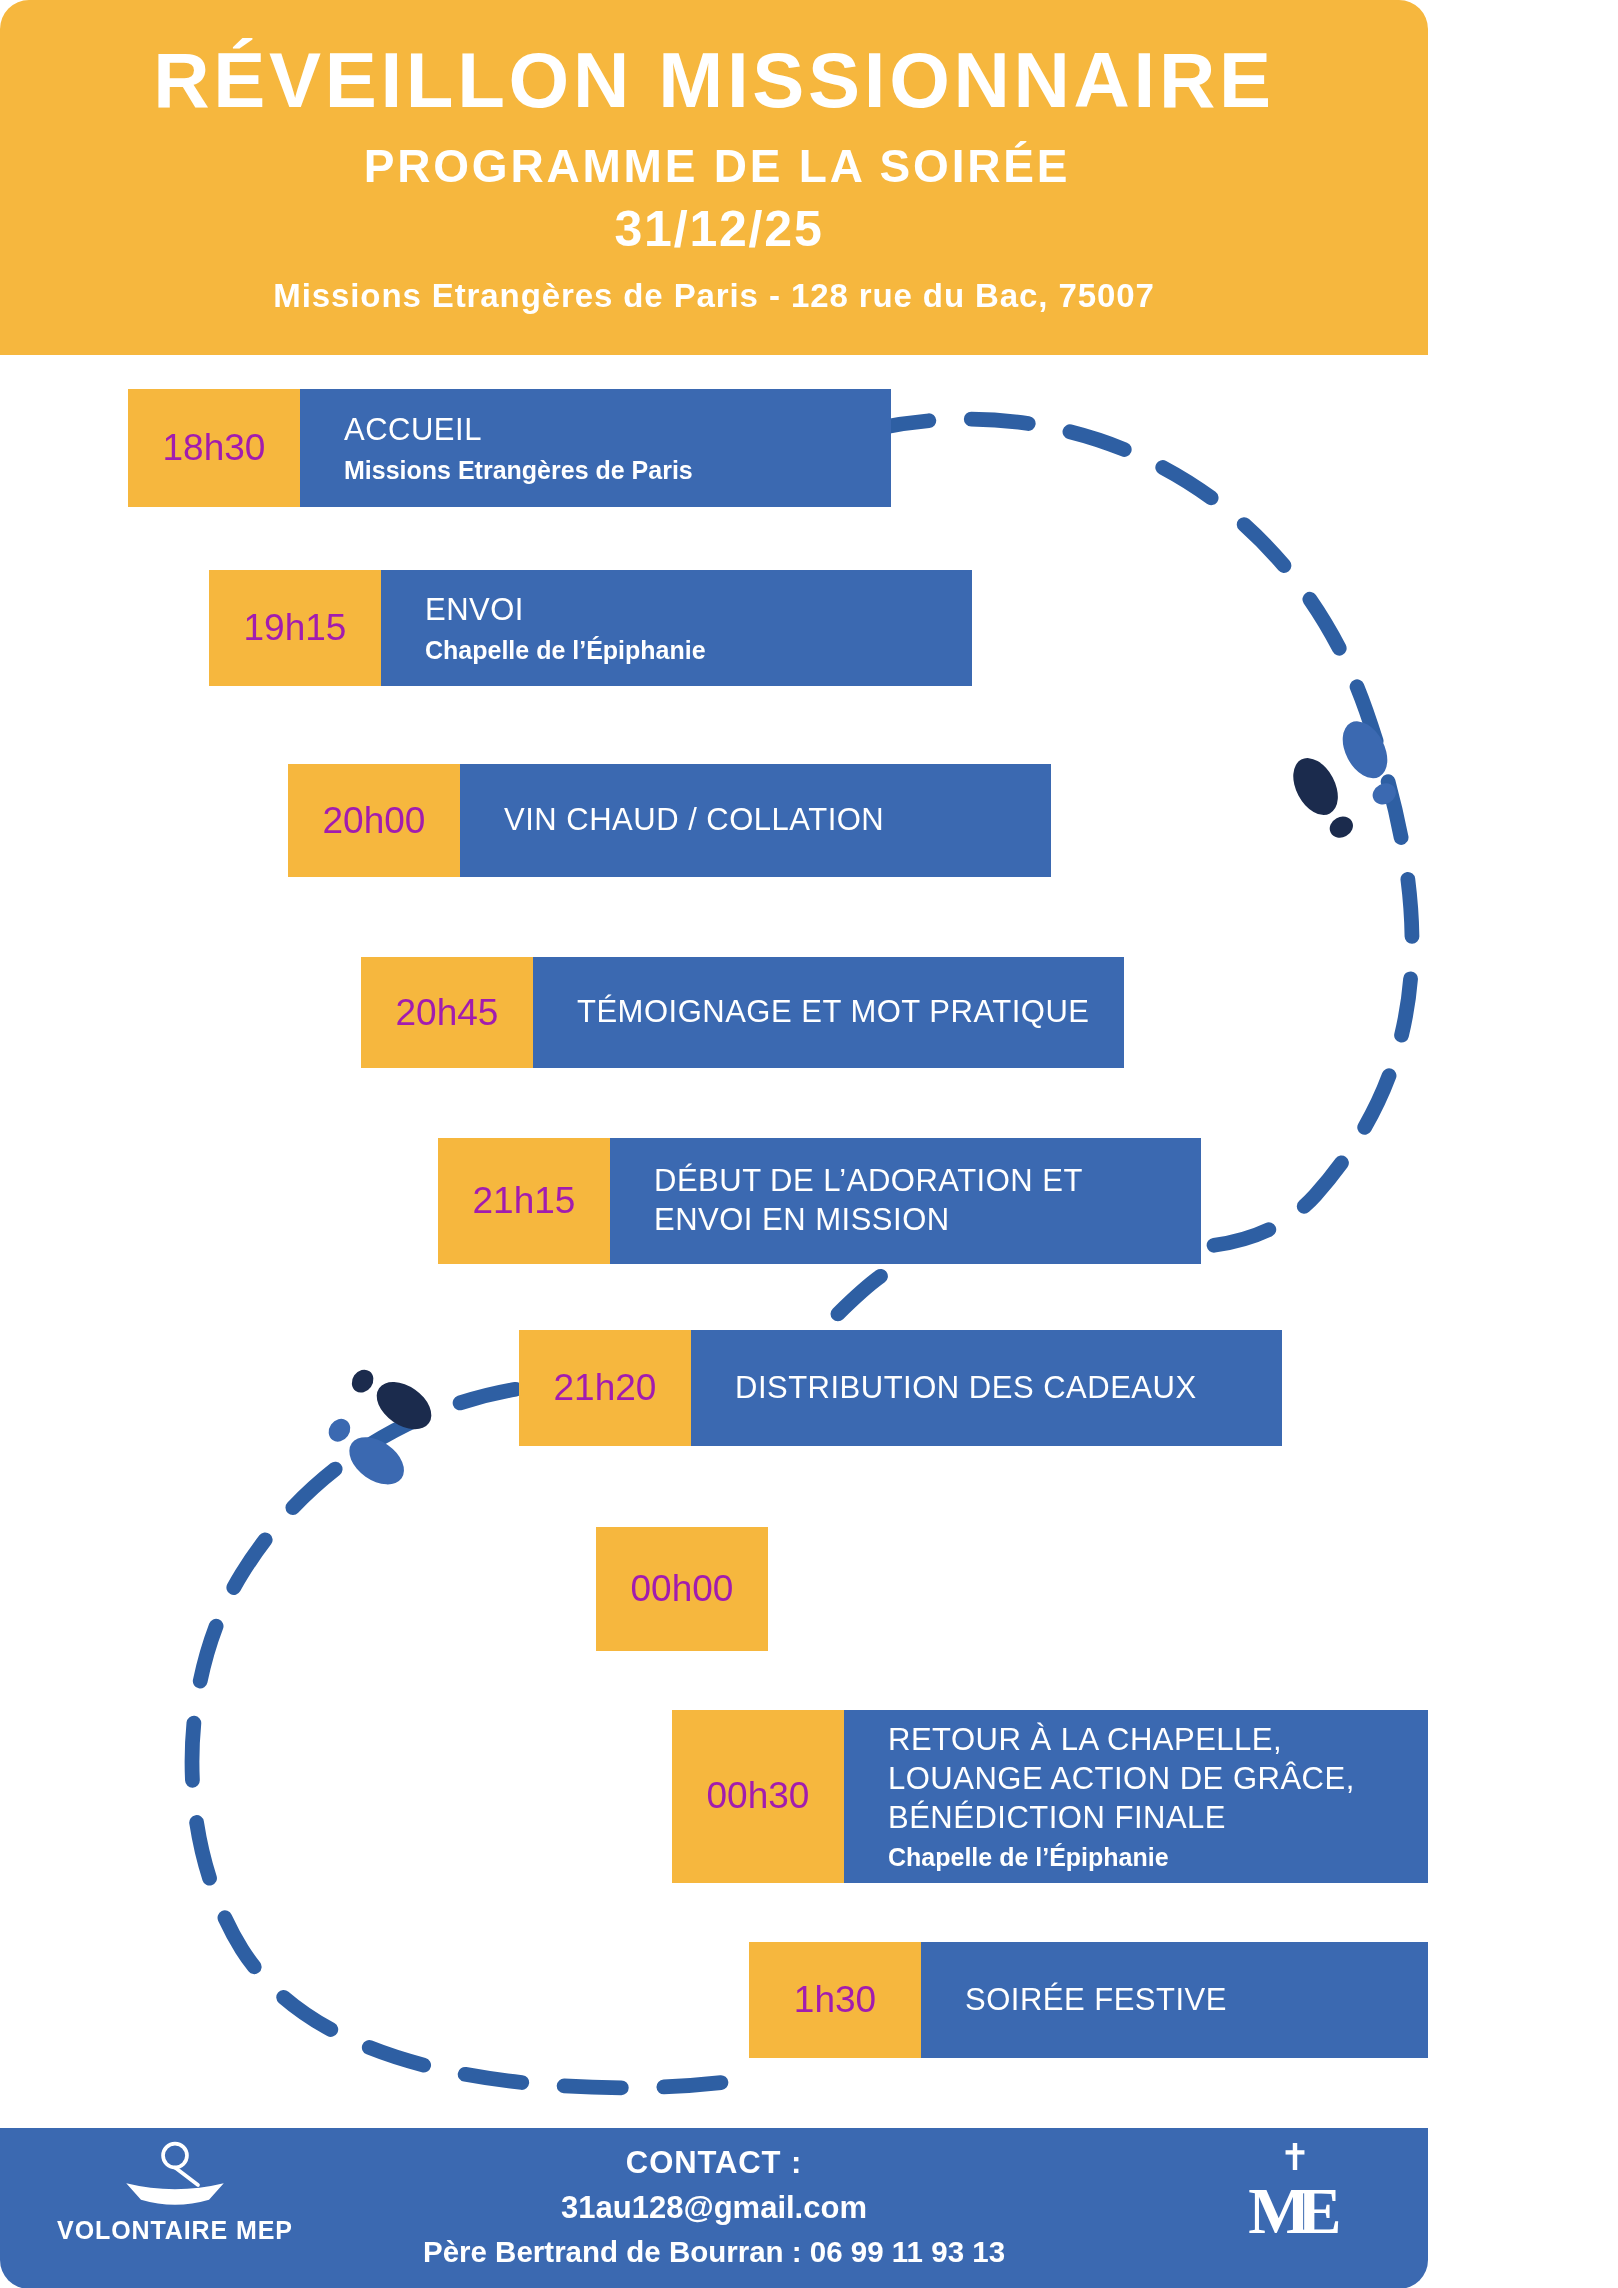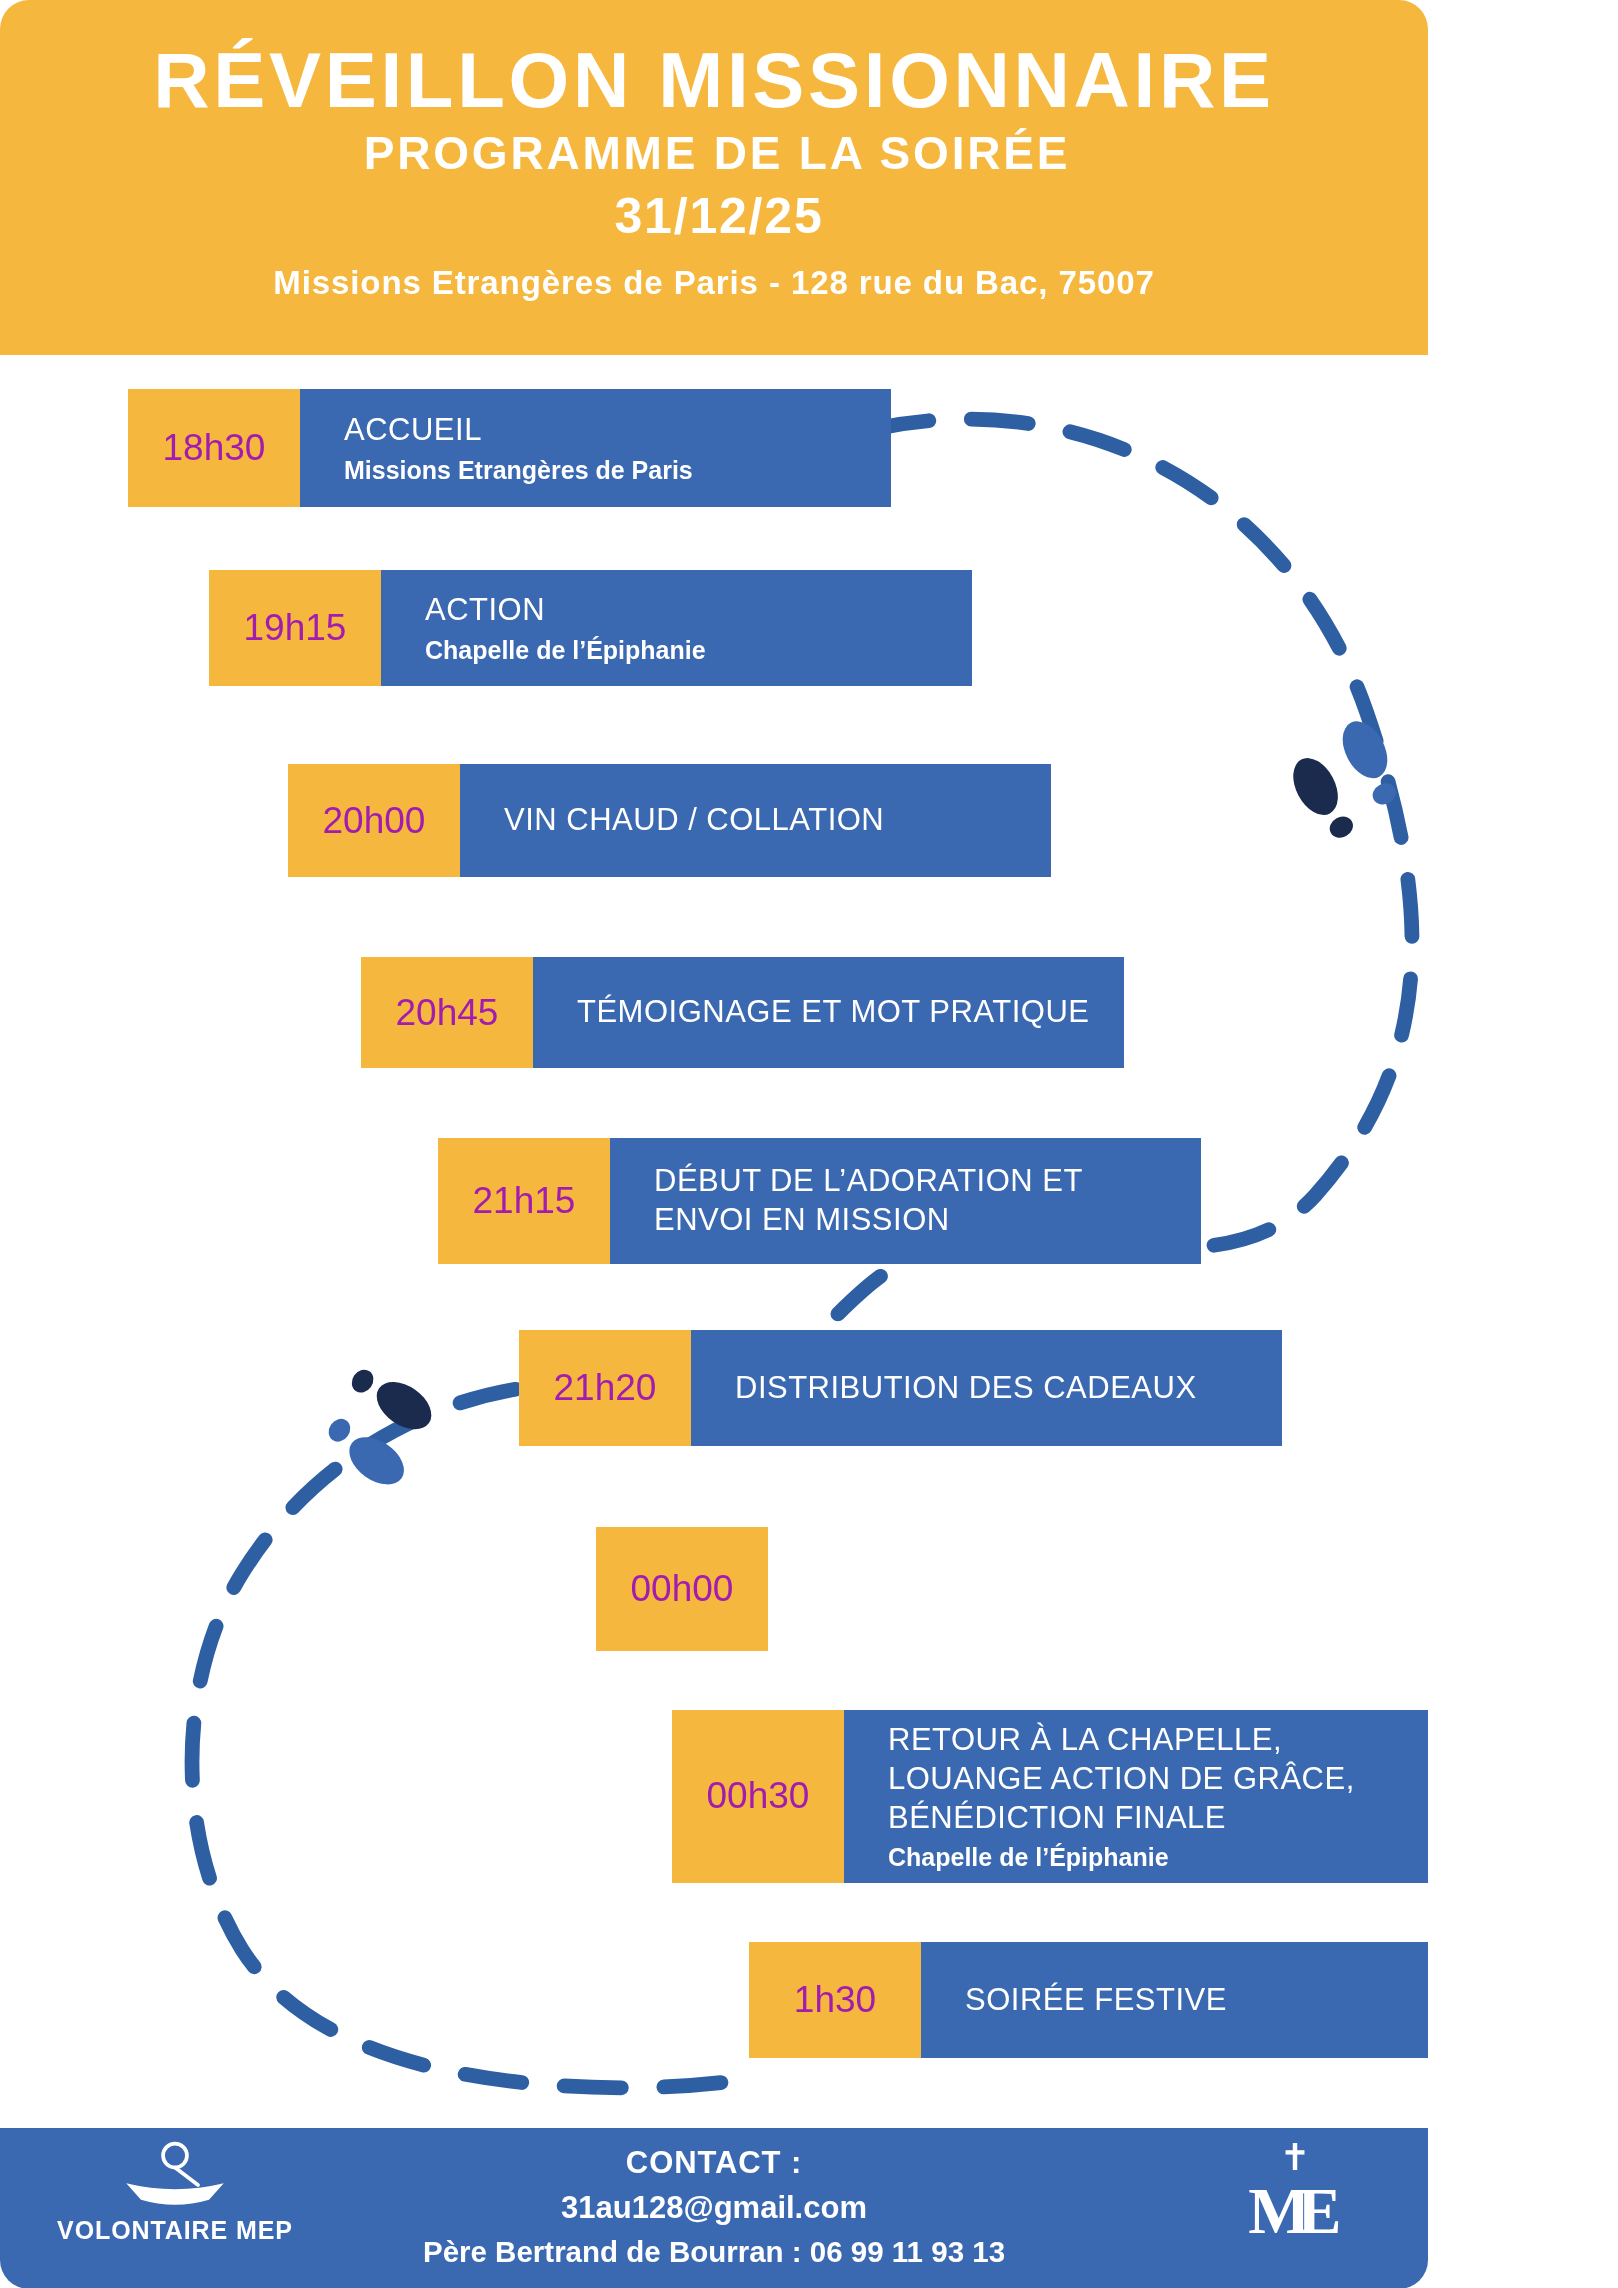--- a/index.html
+++ b/index.html
@@ -7,21 +7,21 @@
     position:relative; width:1428px; height:2289px; background:#ffffff;
     overflow:hidden; font-family:"Liberation Sans", sans-serif;border-radius:29px;
   }
 
   
   .header {
     position:absolute; top:0; left:0; width:100%; height:355px;
     background:#F6B73E; color:#ffffff; text-align:center; z-index:2;
   }
   .header .title    { padding-top:35px; font-size:78px; font-weight:bold; letter-spacing:3.7px; }
-  .header .subtitle { font-size:46px; font-weight:bold; letter-spacing:2.8px;padding-left:6px; }
+  .header .subtitle { margin-top:13px; font-size:46px; font-weight:bold; letter-spacing:2.8px;padding-left:6px; }
   .header .date     { margin-top:7.4px;  font-size:50px; font-weight:bold; letter-spacing:1.8px;padding-left:10px; }
   .header .location { margin-top:18.5px; font-size:33px; font-weight:bold; letter-spacing:0.9px; }
 
   
   .path-layer { position:absolute; top:0; left:0; z-index:0; }
 
   
   .row { position:absolute; display:flex; z-index:1; align-items:stretch; }
   .time {
     width:172px; background:#F6B73E; color:#a21caf; font-weight:normal; font-size:37px;
@@ -106,21 +106,21 @@
     <div class="time">18h30</div>
     <div class="content">
       <div class="title-line">ACCUEIL</div>
       <div class="sub-line">Missions Etrangères de Paris</div>
     </div>
   </div>
 
   <div class="row r2">
     <div class="time">19h15</div>
     <div class="content">
-      <div class="title-line">ACTION</div>
+      <div class="title-line">ENVOI</div>
       <div class="sub-line">Chapelle de l’Épiphanie</div>
     </div>
   </div>
 
   <div class="row r3">
     <div class="time">20h00</div>
     <div class="content">
       <div class="title-line">VIN CHAUD / COLLATION</div>
 
     </div>

